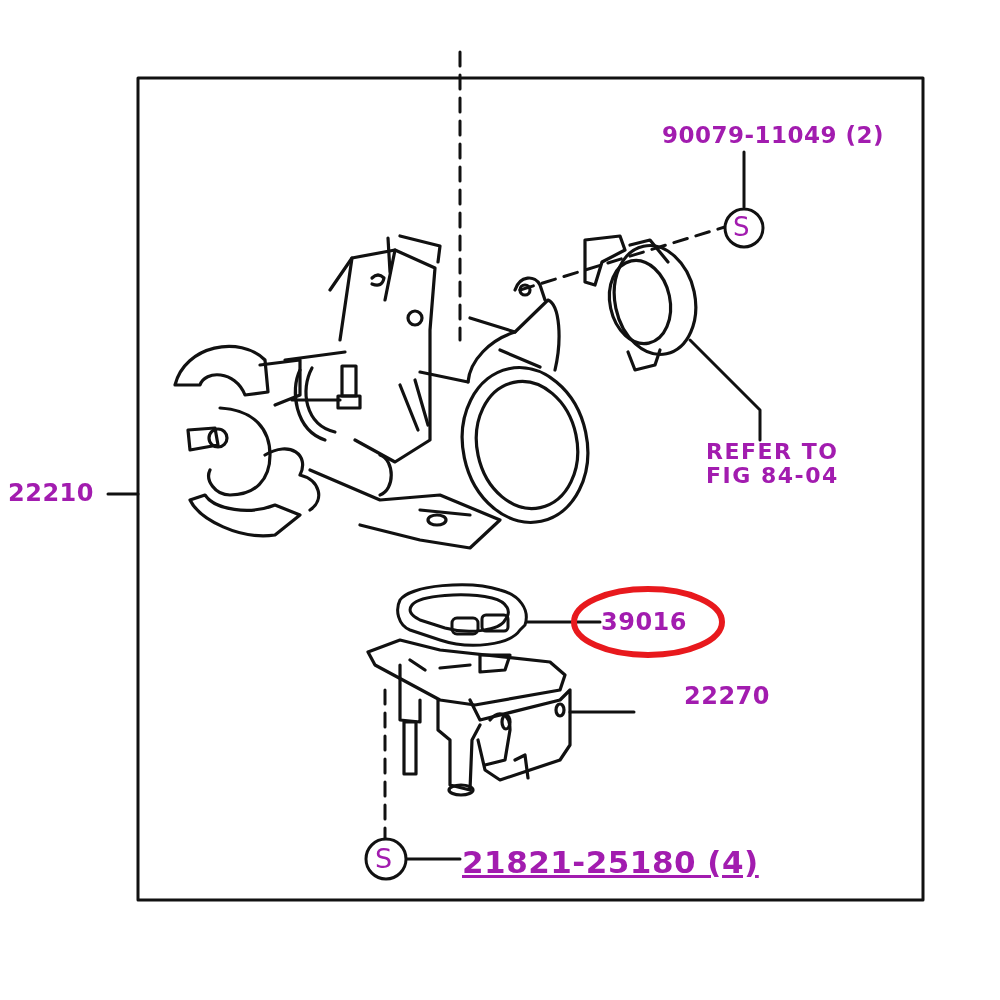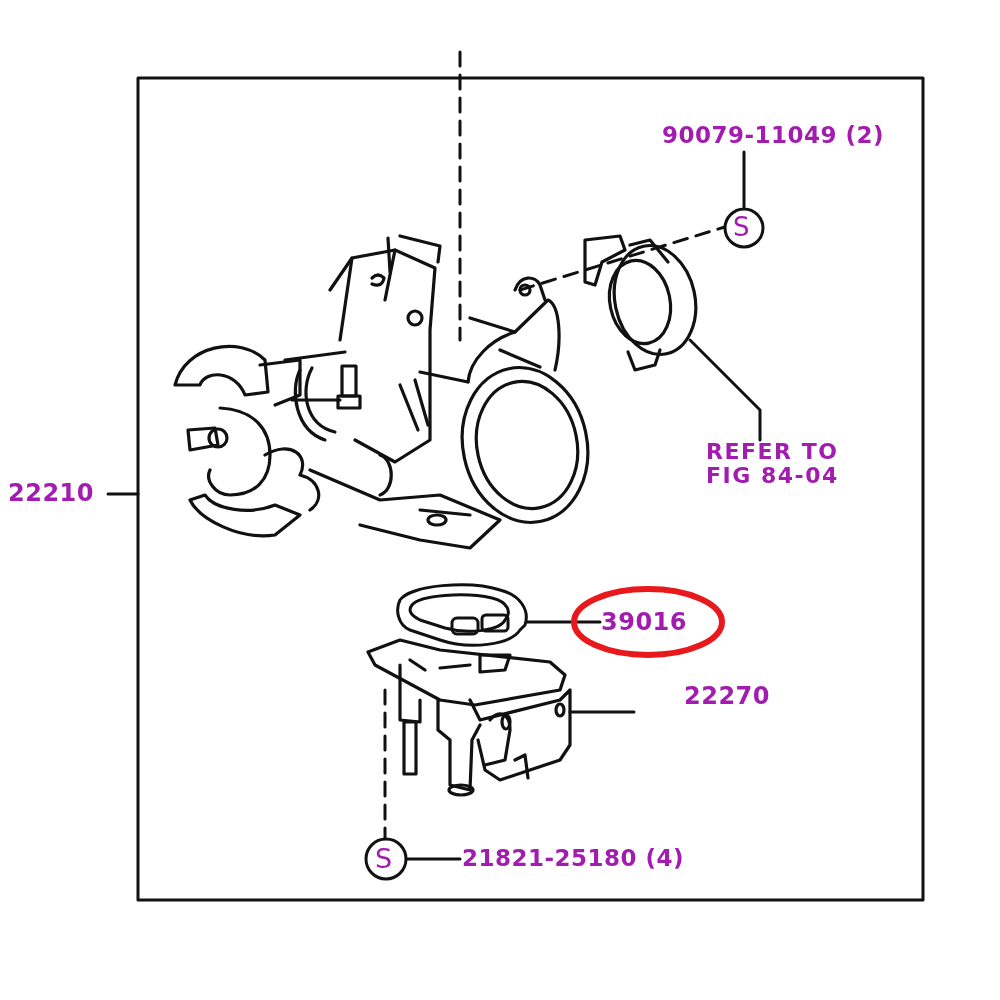--- a/index.html
+++ b/index.html
@@ -112,18 +112,18 @@
 
   
   <span class="lbl" style="left:733px;top:214px;font-size:26px;font-weight:normal;">S</span>
   <span class="lbl" style="left:375px;top:845px;font-size:27px;font-weight:normal;">S</span>
 
   
   <span class="lbl part-num" style="left:8px;top:481px;">22210</span>
   <span class="lbl part-num" style="left:662px;top:124px;font-size:23px;">90079-11049 (2)</span>
   <span class="lbl part-num" style="left:601px;top:610px;">39016</span>
   <span class="lbl part-num" style="left:636px;top:684px;margin-left:48px;">22270</span>
-  <span class="lbl part-num" style="left:462px;top:847px;font-size:23px;">21821-25180 (4)</span>
+  <span class="lbl part-num" style="left:462px;top:847px;font-size:31px;text-decoration:underline;">21821-25180 (4)</span>
 
   
   <span class="lbl ref-note" style="left:706px;top:440px;">REFER TO
 FIG 84-04</span>
 </div>
 
 </body></html>

